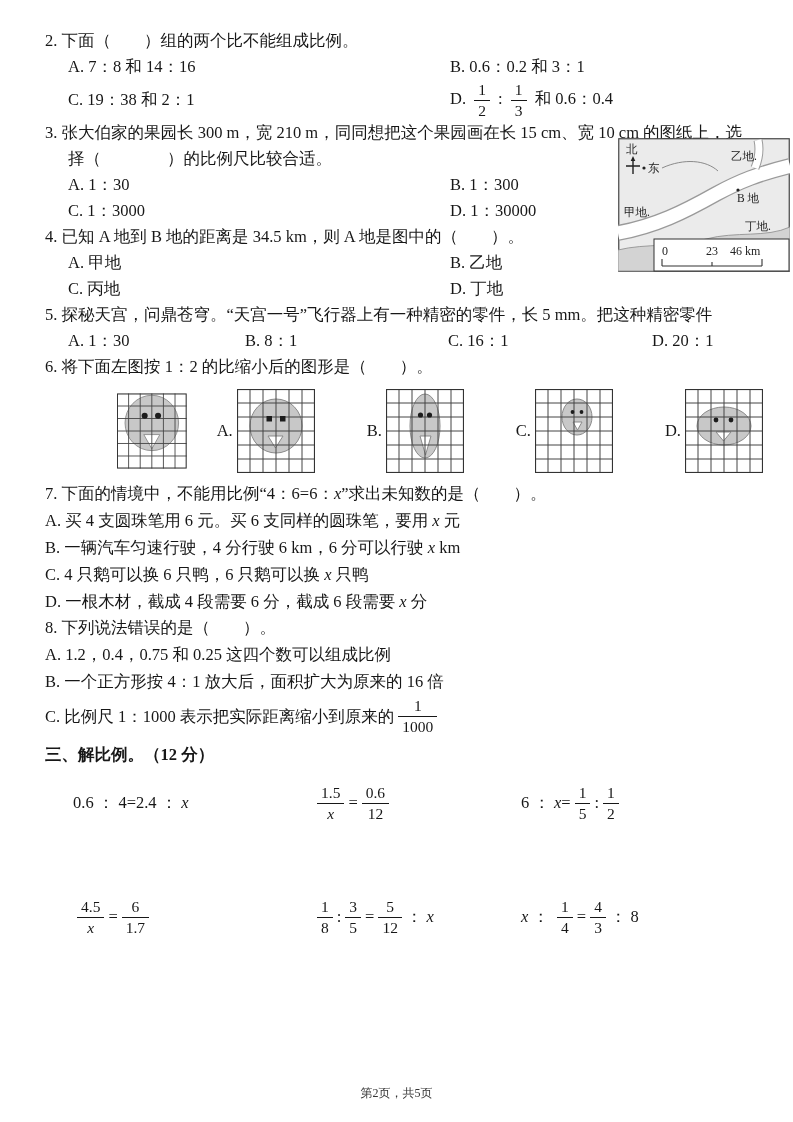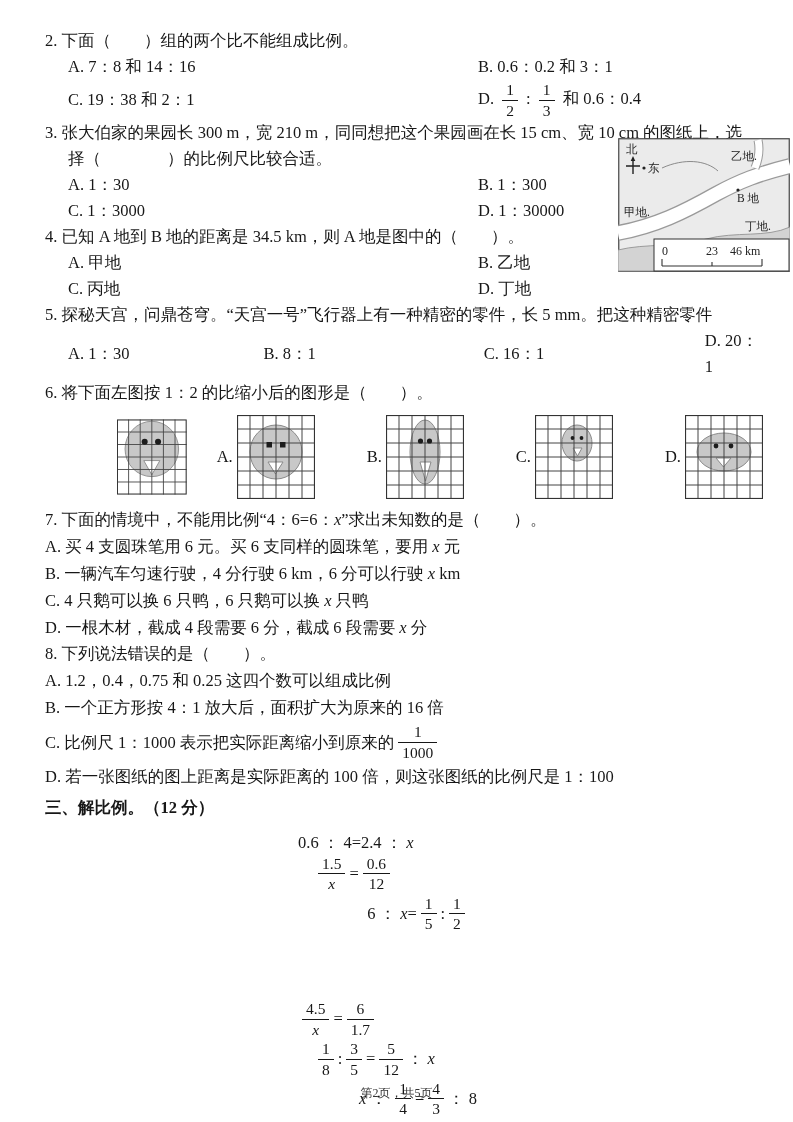--- a/index.html
+++ b/index.html
@@ -4,35 +4,35 @@
 <style>
   html,body{margin:0;padding:0;}
   body{
     width:793px;height:1122px;background:#ffffff;color:#171717;
     font-family:"Liberation Serif","DejaVu Serif",serif;
     font-size:16.5px;position:relative;overflow:hidden;
   }
   .page{position:relative;width:793px;height:1122px;padding:28px 30px 0 45px;box-sizing:border-box;}
   .stem{line-height:26px;}
   .stem2{line-height:26px;margin-left:23px;}
-  .opt-row{display:flex;margin-left:23px;line-height:26px;align-items:center;gap:28px;}
+  .opt-row{display:flex;margin-left:23px;line-height:26px;align-items:center;}
   .opt-row .c1{width:382px;}
   .q5row .a{width:177px;} .q5row .b{width:203px;} .q5row .cc{width:204px;}
   .optline{line-height:27px;}
   .fr-row{min-height:40px;}
   .frac{display:inline-block;vertical-align:middle;text-align:center;margin:1px 4px;font-size:15.5px;line-height:1.12;}
   .frac .num{display:block;padding:0 4px 1px;border-bottom:1.3px solid #171717;}
   .frac .den{display:block;padding:1px 4px 0;}
   .var, .var i, i.var{font-style:italic;font-family:"Liberation Serif","DejaVu Serif",serif;}
   .figrow{display:flex;align-items:flex-start;margin:9px 0 8px 72px;}
   .figopt{display:flex;align-items:center;margin-left:52px;}
   .figopt.first{margin-left:30px;}
   .figopt .figlabel{margin-right:4px;line-height:84px;}
   .sec-title{line-height:28px;margin-top:4px;font-weight:bold;}
-  .eqrow{display:flex;align-items:center;margin-left:28px;flex-direction:column;}
+  .eqrow{display:flex;align-items:center;margin-left:28px;}
   .eqrow1{margin-top:10px;min-height:48px;}
   .eqrow2{margin-top:66px;min-height:48px;}
   .eqcell1{width:240px;} .eqcell2{width:208px;}
   .eq{display:flex;align-items:center;}
   .eq span{white-space:pre;}
   .footer{position:absolute;left:0;bottom:20px;width:100%;text-align:center;font-size:12px;color:#333;}
   .map{position:absolute;left:618px;top:138px;}
   svg text{font-family:"Liberation Serif","DejaVu Serif",serif;}
 </style>
 </head>
@@ -168,21 +168,20 @@
     <div class="stem">8. 下列说法错误的是（　　）。</div>
     <div class="optline">A. 1.2，0.4，0.75 和 0.25 这四个数可以组成比例</div>
     <div class="optline">B. 一个正方形按 4：1 放大后，面积扩大为原来的 16 倍</div>
     <div class="optline" style="min-height:42px;display:flex;align-items:center;">
       <span>C. 比例尺 1：1000 表示把实际距离缩小到原来的</span>
       <span class="frac">
           <span class="num">1</span>
           <span class="den">1000</span>
         </span>
     </div>
-    <div class="optline">D. 若一张图纸的图上距离是实际距离的 100 倍，则这张图纸的比例尺是 1：100</div>
   </div>
 
   <div>
     <div class="sec-title">三、解比例。（12 分）</div>
 
     <div class="eqrow eqrow1">
       <div class="eq eqcell1">
         <span>0.6 ： 4=2.4 ： </span>
           <i class="var">x</i>
       </div>

